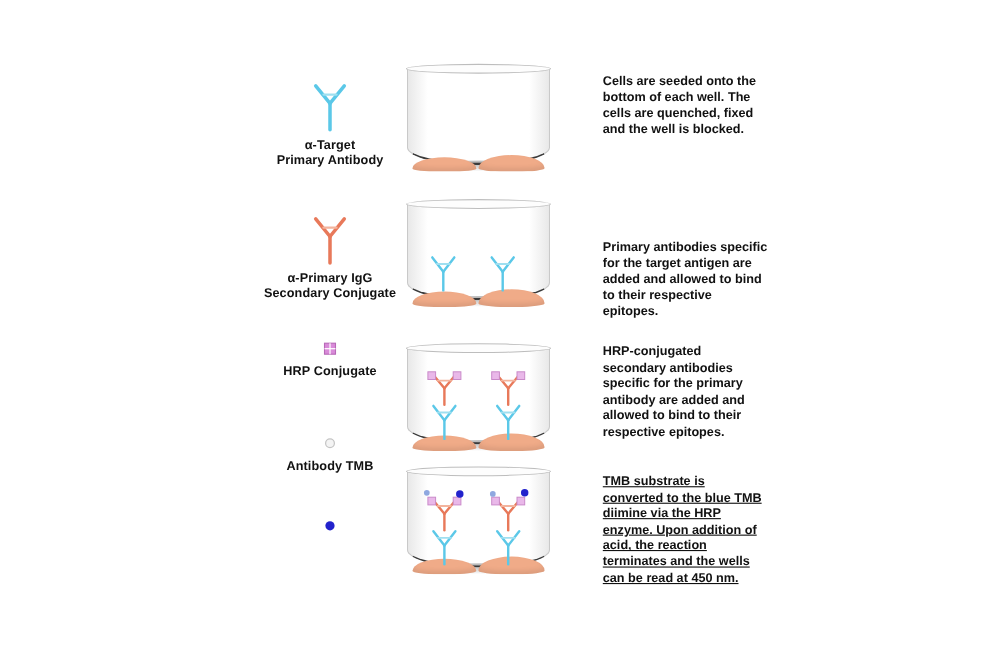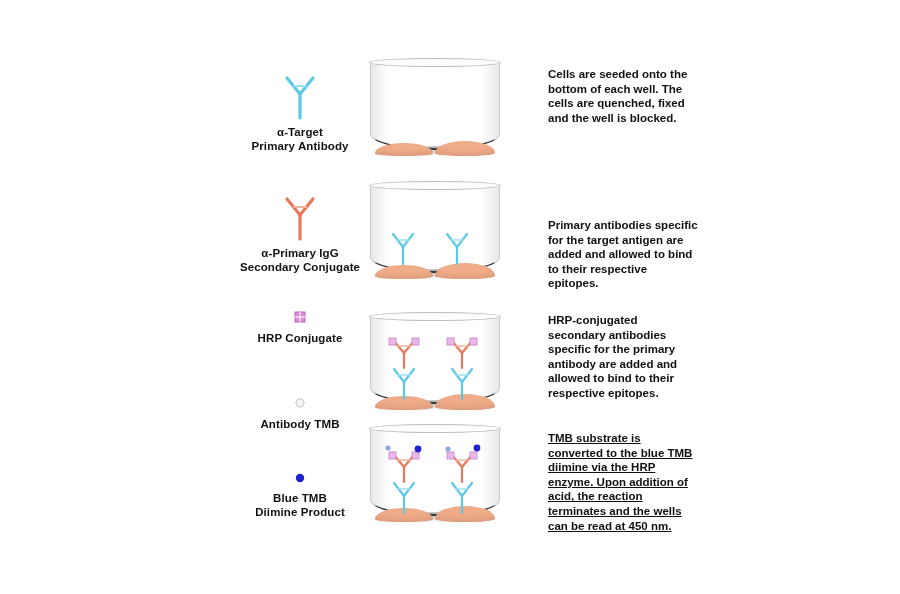--- a/index.html
+++ b/index.html
@@ -283,22 +283,20 @@
   </div>
 
   <div class="row" style="top:428px;">
 
     <div class="legend" style="top:40px;">
       <div class="legend-art small">
         <svg width="140" height="24" viewBox="0 0 140 24">
           <circle cx="70" cy="10" r="4.2" fill="#2222cc"></circle>
         </svg>
       </div>
-      <div class="legend-label" style="white-space:pre-line;">Blue TMB
-Diimine Product</div>
     </div>
 
     <div class="well" style="top:0px;">
       <div class="well-shadow"></div>
       <div class="well-body"></div>
       <div class="well-rim"></div>
       <div class="cells">
         <div class="cell-blob" style="left:2px;  width:58px; height:14px;"></div>
         <div class="cell-blob" style="left:62px; width:60px; height:16px;"></div>
       </div>

